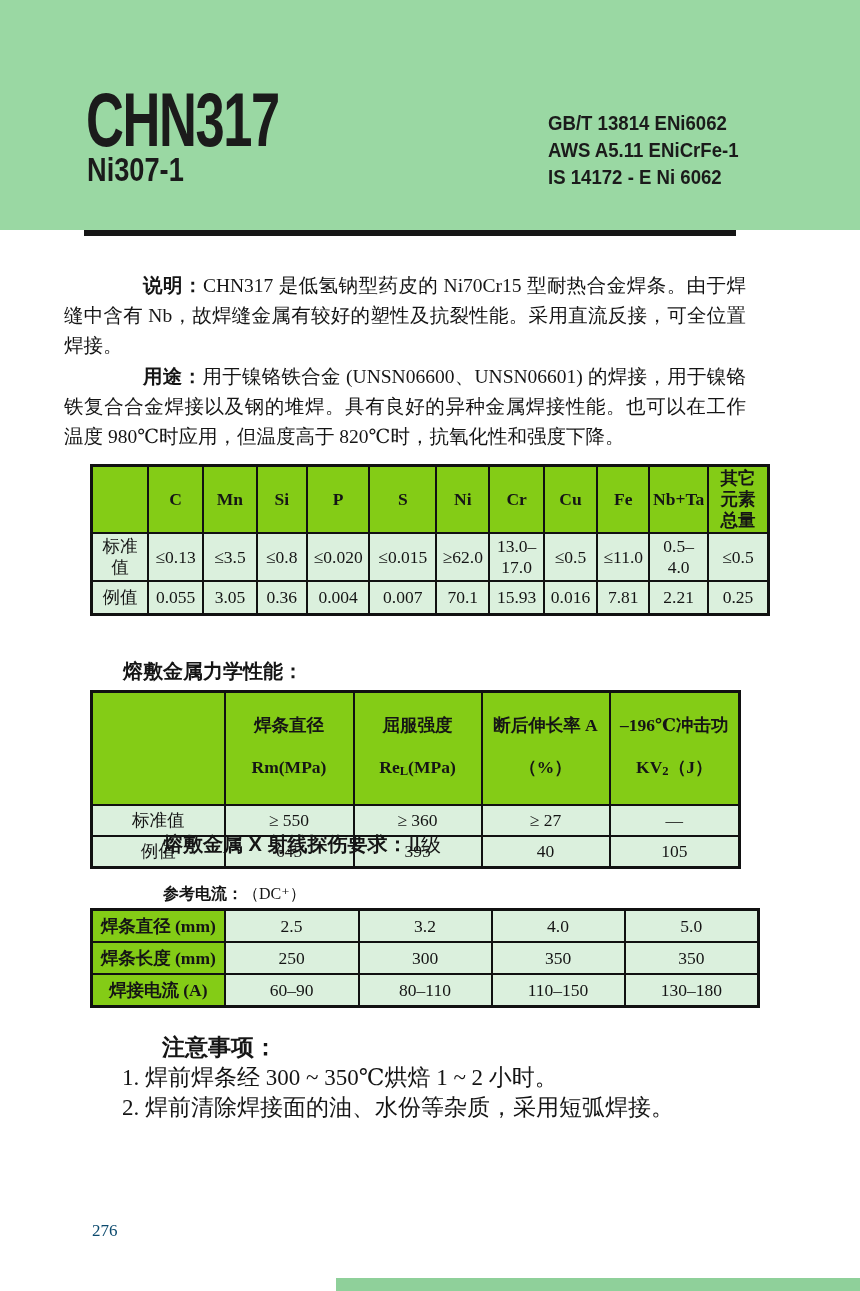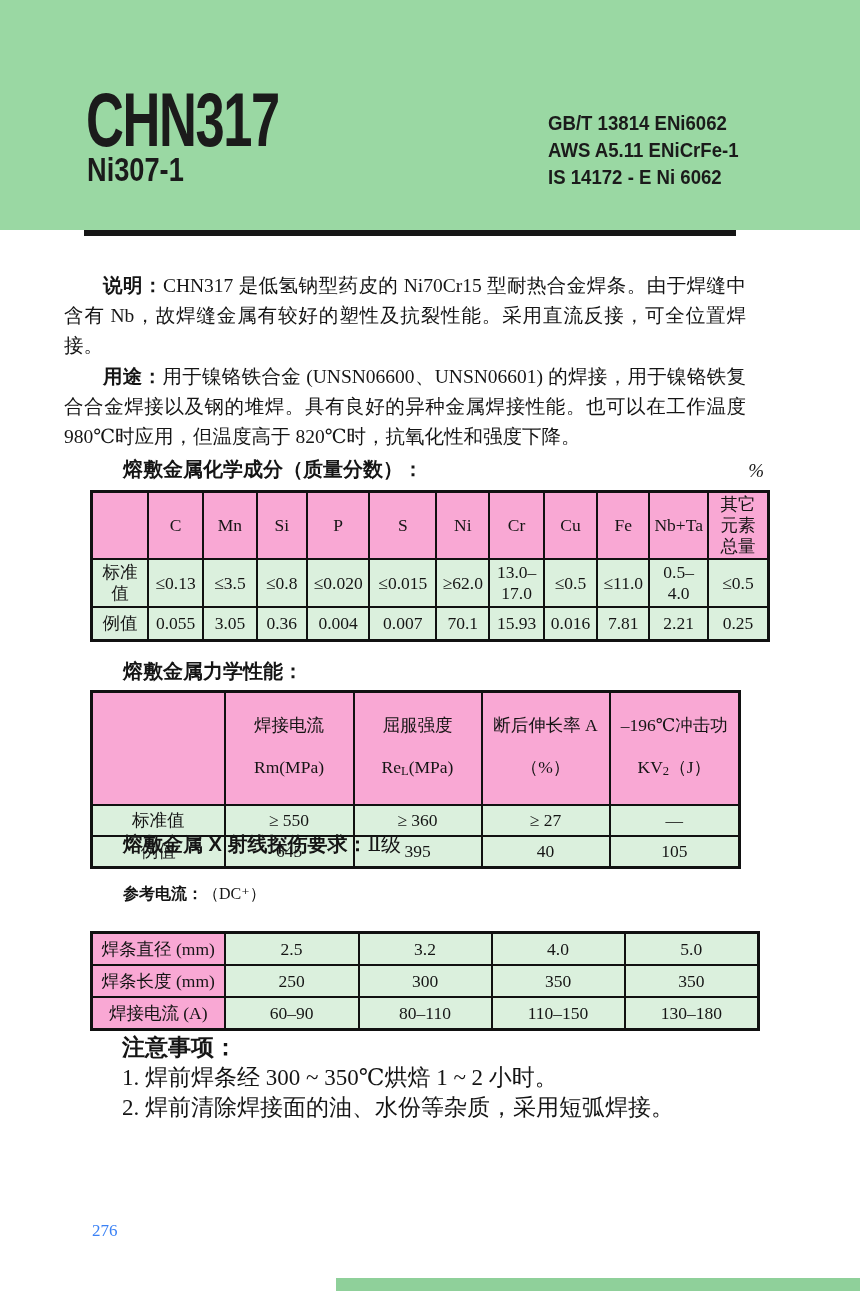--- a/index.html
+++ b/index.html
@@ -25,32 +25,32 @@
   .standards{
     position:absolute;left:548px;top:110px;
     font-family:"Liberation Sans","DejaVu Sans",sans-serif;font-weight:700;
     font-size:20px;line-height:27px;color:#1b1b1b;
     transform:scaleX(0.93);transform-origin:left top;white-space:nowrap;
   }
   .header-rule{position:absolute;left:84px;top:230px;width:652px;height:6px;background:#161616;}
   
   .intro{position:absolute;left:64px;top:270px;width:682px;font-size:19.5px;line-height:30px;text-align:justify;}
   .intro p{margin:0;text-indent:2em;}
-  .hei{font-family:"Liberation Sans","DejaVu Sans",sans-serif;font-weight:700;}
+  .hei{font-family:"Liberation Sans","DejaVu Sans",sans-serif;font-weight:700;margin-left:40px;}
   
   .sect-title{font-size:20px;line-height:26px;}
   
-  table{border-collapse:collapse;table-layout:fixed;margin-top:23px;}
+  table{border-collapse:collapse;table-layout:fixed;}
   th,td{
     border:2px solid #111;text-align:center;vertical-align:middle;
     font-size:17.5px;font-weight:normal;line-height:21px;white-space:pre-line;
     padding:1px 0;
   }
   .tbl{border:3px solid #111;}
-  .hdr-green{background:#f9a8d4;}
+  .hdr-green{background:#84cc16;font-weight:bold;}
   .cell-lt{background:#DBF0DD;}
   
   .chem-sect{position:absolute;left:90px;top:456px;width:680px;}
   .chem-title-row{display:flex;justify-content:space-between;align-items:flex-end;}
   .chem-title{margin-left:33px;}
   .unit{font-style:italic;font-size:19px;margin-right:6px;}
   .chem-table{width:680px;margin-top:8px;}
   .chem-table .h-row th{height:62px;}
   .chem-table .std-row td,.chem-table .std-row th{height:44px;}
   .chem-table .ex-row td,.chem-table .ex-row th{height:29px;}
@@ -61,21 +61,21 @@
   .mech-table .d-row td,.mech-table .d-row th{height:27px;}
   .subsc{font-size:0.72em;vertical-align:-0.18em;}
   
   .xray{position:absolute;left:123px;top:831px;font-size:20px;}
   .cur-label{position:absolute;left:123px;top:884px;font-size:16px;}
   .cur-table{position:absolute;left:90px;top:908px;width:667px;}
   .cur-table td,.cur-table th{height:28px;}
   
   .notes{position:absolute;left:122px;top:1032px;font-size:23px;line-height:30.5px;}
   
-  .pageno{position:absolute;left:92px;top:1221px;font-size:17px;color:#3b82f6;}
+  .pageno{position:absolute;left:92px;top:1221px;font-size:17px;color:#0c4a6e;}
   .bottom-bar{position:absolute;left:336px;top:1278px;width:524px;height:13px;background:#8FD09A;}
 </style>
 </head>
 <body>
 
 <div class="page">
 
   <div class="green-header">
     <div class="model">CHN317</div>
     <div class="alias">Ni307-1</div>
@@ -86,24 +86,20 @@
     </div>
   </div>
   <div class="header-rule"></div>
 
   <div class="intro">
     <p><b class="hei">说明：</b><span>CHN317 是低氢钠型药皮的 Ni70Cr15 型耐热合金焊条。由于焊缝中含有 Nb，故焊缝金属有较好的塑性及抗裂性能。采用直流反接，可全位置焊接。</span></p>
     <p><b class="hei">用途：</b><span>用于镍铬铁合金 (UNSN06600、UNSN06601) 的焊接，用于镍铬铁复合合金焊接以及钢的堆焊。具有良好的异种金属焊接性能。也可以在工作温度 980℃时应用，但温度高于 820℃时，抗氧化性和强度下降。</span></p>
   </div>
 
   <div class="chem-sect">
-    <div class="chem-title-row">
-      <span class="sect-title hei chem-title">熔敷金属化学成分（质量分数）：</span>
-      <span class="unit">%</span>
-    </div>
     <table class="tbl chem-table">
       <colgroup>
         <col style="width:55px">
           <col style="width:54px">
           <col style="width:52px">
           <col style="width:49px">
         <col style="width:61px">
           <col style="width:65px">
           <col style="width:52px">
           <col style="width:53px">
@@ -171,21 +167,21 @@
         <col style="width:133px">
           <col style="width:129px">
           <col style="width:128px">
           <col style="width:128px">
           <col style="width:130px">
       </colgroup>
       <tbody>
           <tr class="h-row">
         <th class="hdr-green"></th>
         <th class="hdr-green">
-          <div>焊接电流</div>
+          <div>焊条直径</div>
           <div><span>Rm(MPa)</span><span class="subsc"></span><span></span></div>
         </th>
         <th class="hdr-green">
           <div>屈服强度</div>
           <div><span>Re</span><span class="subsc">L</span><span>(MPa)</span></div>
         </th>
         <th class="hdr-green">
           <div>断后伸长率 A</div>
           <div><span>（%）</span><span class="subsc"></span><span></span></div>
         </th>

